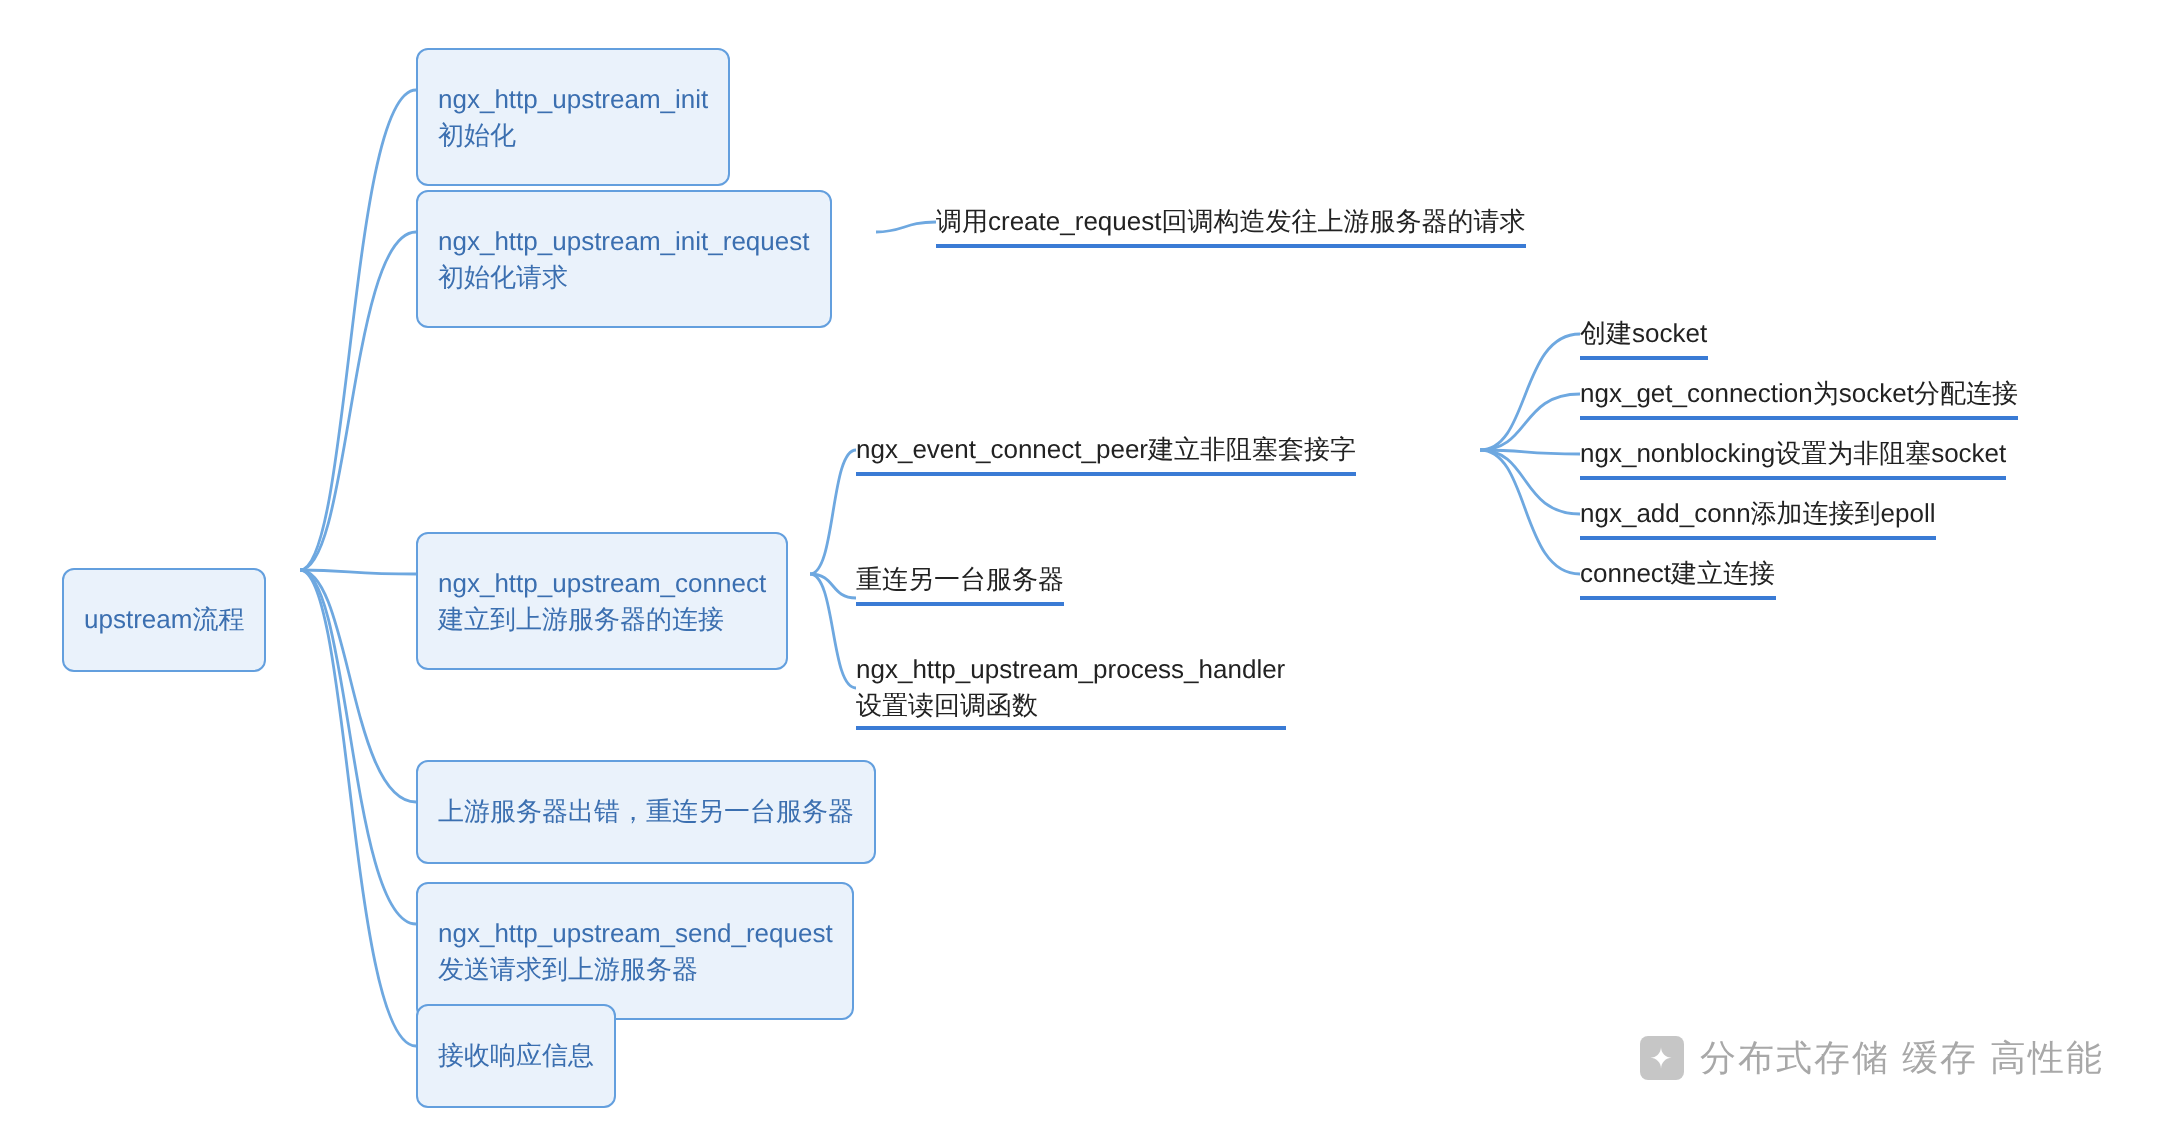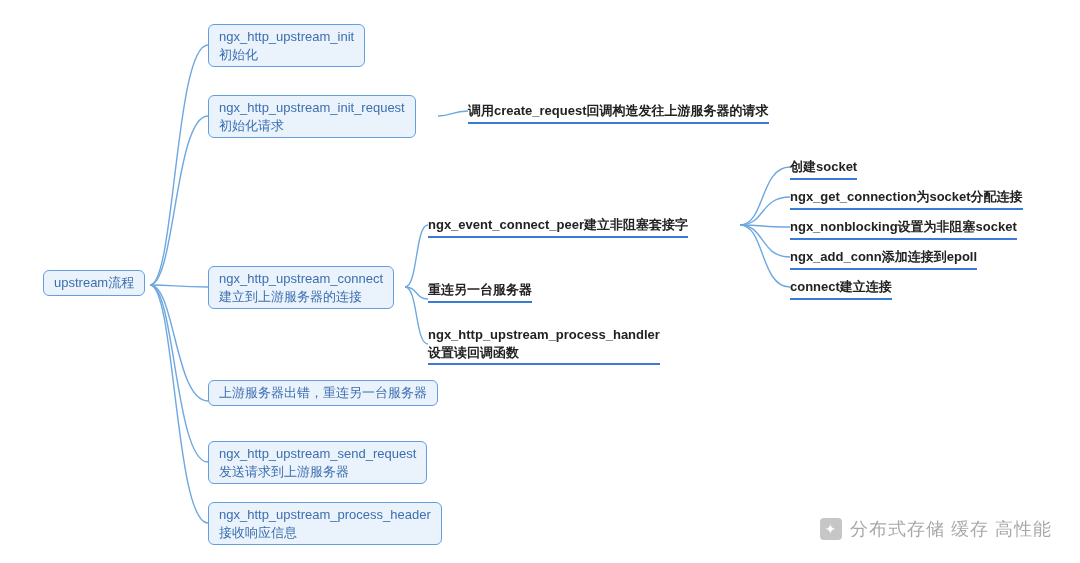--- a/index.html
+++ b/index.html
@@ -10,33 +10,32 @@
     width: 1080px;
     height: 563px;
     position: relative;
     overflow: hidden;
   }
   .node {
     position: absolute;
     border: 1.5px solid #639fde;
     background: #eaf2fb;
     border-radius: 6px;
-    padding: 3px 10px;
+    padding: 16px 10px;
     color: #3b6fb0;
     line-height: 1.35;
     white-space: nowrap;
   }
   .node.root { font-weight: 500; }
   .leaf {
     position: absolute;
     color: #222;
     line-height: 1.35;
     white-space: nowrap;
     padding-bottom: 1px;
-    font-weight: bold;
   }
   .leaf .ul { border-bottom: 2px solid #3a7bd5; display: inline-block; padding-bottom: 2px; }
   .leaf.two { }
   .leaf.two .l1 { display:block; }
   .leaf.two .l2 { display:block; border-bottom: 2px solid #3a7bd5; padding-bottom:2px; }
   svg.connectors {
     position: absolute; left:0; top:0; width:1080px; height:563px;
     pointer-events:none;
   }
   svg.connectors path { stroke:#6ea8e0; stroke-width:1.4; fill:none; }
@@ -53,21 +52,21 @@
     opacity: .85;
   }
   .watermark .wicon {
     width: 22px; height: 22px; border-radius: 4px; background:#bdbdbd;
     display:flex; align-items:center; justify-content:center; color:#fff; font-size:14px;
   }
 </style>
 </head>
 <body>
 
-<div class="node root" style="left:31px; top:270px;margin-left:12px;">
+<div class="node root" style="left:31px; top:284px;">
   <span>upstream流程</span>
 </div>
 
 <div class="node" style="left:208px; top:24px;">
   <span style="display:block">ngx_http_upstream_init</span>
   <span style="display:block">初始化</span>
 </div>
 
 <div class="node" style="left:208px; top:95px;">
   <span style="display:block">ngx_http_upstream_init_request</span>
@@ -82,21 +81,20 @@
 <div class="node" style="left:208px; top:380px;">
   <span style="display:block">上游服务器出错，重连另一台服务器</span>
 </div>
 
 <div class="node" style="left:208px; top:441px;">
   <span style="display:block">ngx_http_upstream_send_request</span>
   <span style="display:block">发送请求到上游服务器</span>
 </div>
 
 <div class="node" style="left:208px; top:502px;">
-  <span style="display:block">ngx_http_upstream_process_header</span>
   <span style="display:block">接收响应信息</span>
 </div>
 
 <div class="leaf" style="left:468px; top:102px;">
   <span class="ul">调用create_request回调构造发往上游服务器的请求</span>
 </div>
 
 <div class="leaf" style="left:428px; top:216px;">
   <span class="ul">ngx_event_connect_peer建立非阻塞套接字</span>
 </div>

